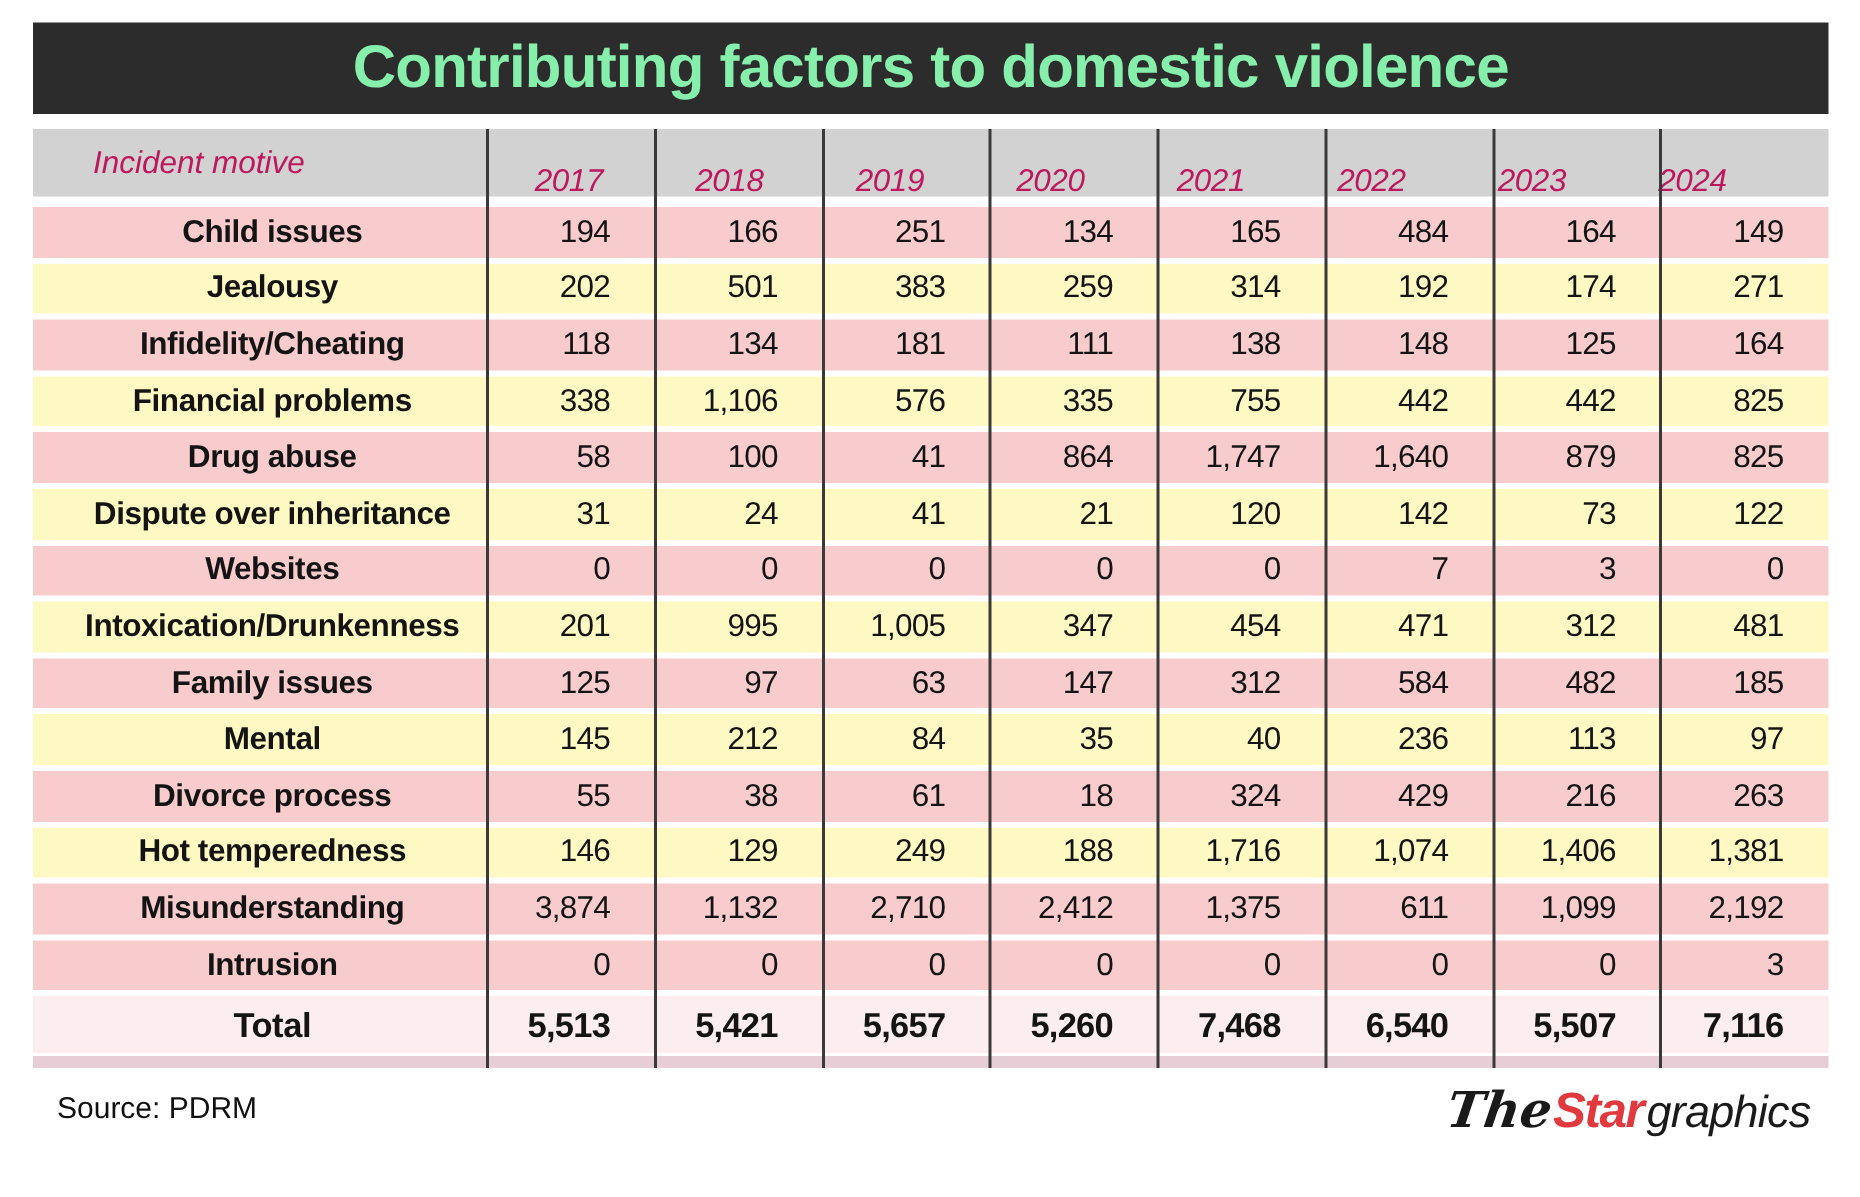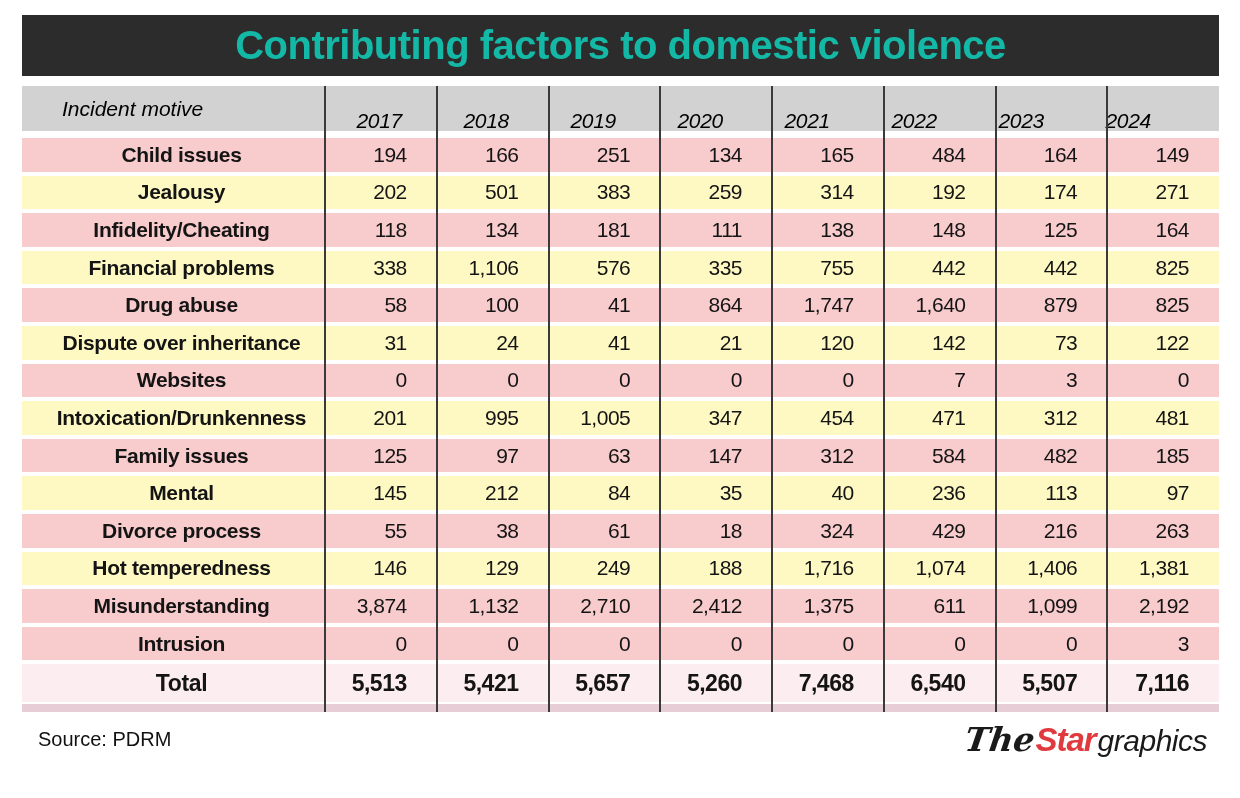--- a/index.html
+++ b/index.html
@@ -1,28 +1,28 @@
 <!DOCTYPE html>
 <html><head>
 <meta charset="utf-8">
 <style>
   * { margin:0; padding:0; box-sizing:border-box; }
   html,body { width:1240px; height:798px; background:#ffffff;
     font-family:"Liberation Sans", sans-serif; color:#1b1b1b; overflow:hidden; }
   .stage { width:1240px; height:798px; padding:15px 21px 0 22px; }
 
-  .title-bar { height:61px; background:#2d2c2c; color:#14b8a6;
+  .title-bar { height:61px; background:#2d2c2c; color:#86efac;
     display:flex; align-items:center; justify-content:center;
     font-size:40px; font-weight:bold; letter-spacing:-0.5px; margin-bottom:10px; }
 
   .grid-area { position:relative; width:1197px; }
   .vline { position:absolute; top:0; bottom:0; width:2px; background:#3a3a3a; z-index:5; }
 
   .header-row { height:45px; background:#d2d2d2; margin-bottom:7px;
-    display:flex; align-items:center; font-style:italic; font-size:21px; color:#000000; }
+    display:flex; align-items:center; font-style:italic; font-size:21px; color:#be185d; }
   .header-row .label-cell { width:303px; padding-left:40px; }
   .year-cell { width:107px; text-align:right; padding-right:30px; letter-spacing:-0.3px;margin-top:25px; }
 
   .row { height:33.6px; margin-bottom:4px; display:flex; align-items:center;
     font-size:21px; color:#141414; }
   .row.dark  { background:#f8cbcd; }
   .row.light { background:#fef9c3; }
   .row .label-cell { width:303px; padding-left:16px; font-weight:bold; letter-spacing:-0.3px;text-align:center; }
   .num-cell { width:111.75px; text-align:right; padding-right:30px; letter-spacing:-0.5px; }
 

